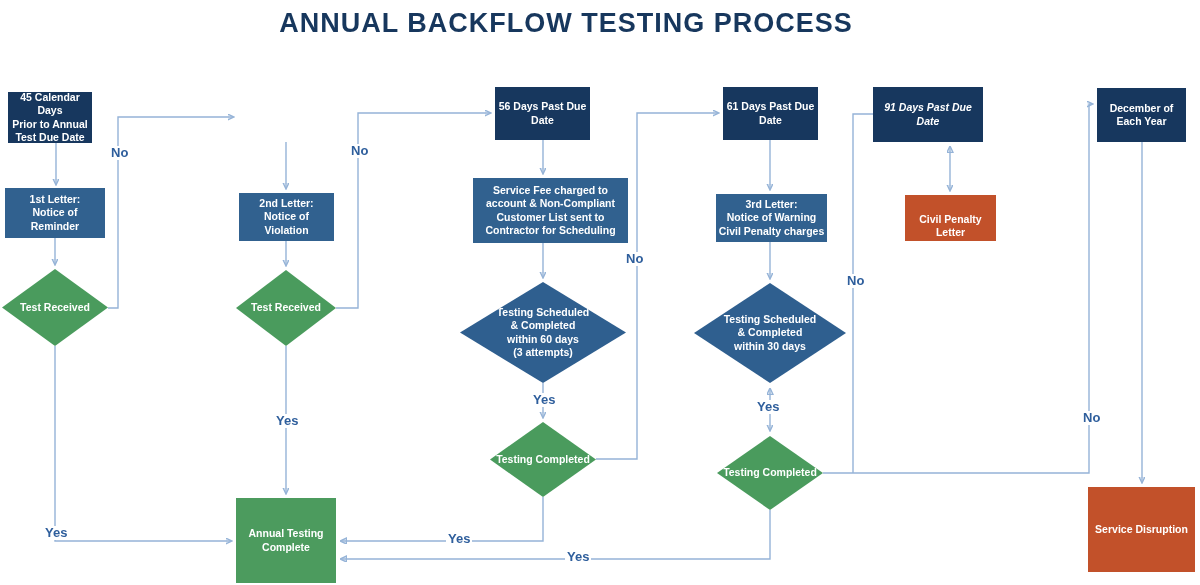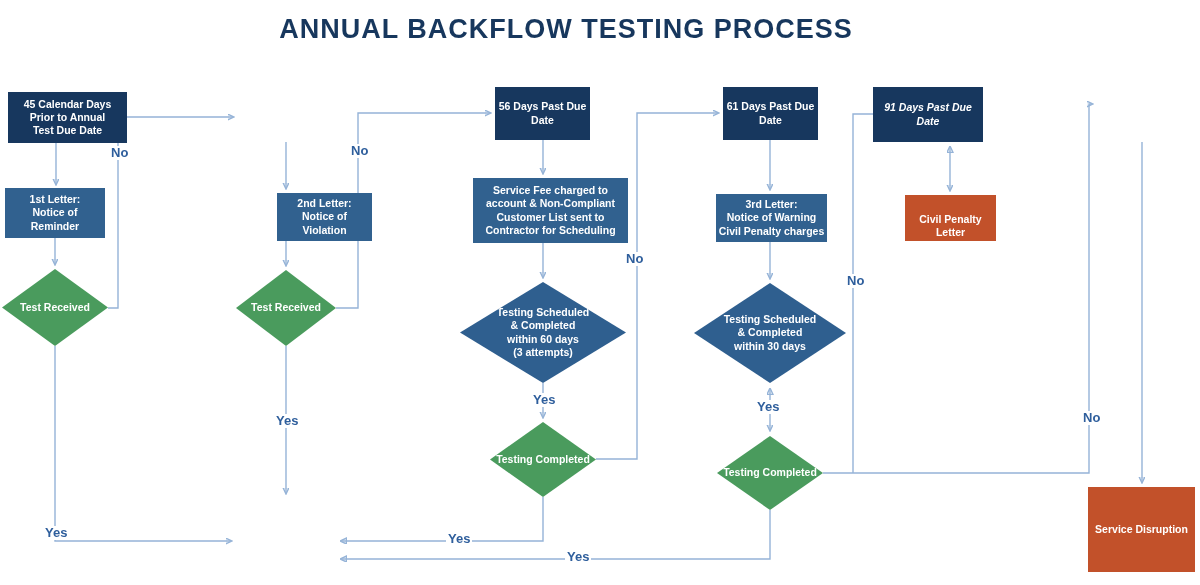--- a/index.html
+++ b/index.html
@@ -6,21 +6,21 @@
     --dark-navy:#17375E; --medium-blue:#31618F; --diamond-blue:#2F5F8F;
     --green:#4A9B5D; --orange:#C2512A; --connector:#95B3D7;
     --arrowhead:#41719C; --edge-label:#2E5E9C; --title-text:#17375D;
   }
   html,body{margin:0;padding:0;}
   body{
     width:1200px;height:585px;position:relative;background:#ffffff;
     font-family:"Liberation Sans",sans-serif;overflow:hidden;
   }
   .title{
-    position:absolute;top:14px;left:0;width:1132px;text-align:center;
+    position:absolute;top:8px;left:0;width:1132px;text-align:center;
     font-size:27px;font-weight:700;letter-spacing:1px;color:var(--title-text);
     z-index:3;
   }
   #connectors{position:absolute;left:0;top:0;z-index:1;pointer-events:none;}
   #connectors path{fill:none;stroke:var(--connector);stroke-width:1.4;}
   .ah{fill:var(--arrowhead);}
   #nodes{position:absolute;left:0;top:0;width:1200px;height:585px;z-index:2;}
   .node{
     position:absolute;display:flex;align-items:center;justify-content:center;
     text-align:center;color:#ffffff;font-weight:700;box-sizing:border-box;
@@ -75,33 +75,33 @@
   <path d="M770 242 V278" marker-end="url(#arrowE)"></path>
   <path d="M770 389 V430" marker-start="url(#arrowS)" marker-end="url(#arrowE)"></path>
   <path d="M770 510 V559 H341" marker-end="url(#arrowE)"></path>
   <path d="M823 473 H1089 V104 H1092" marker-end="url(#arrowE)"></path>
   <path d="M853 473 V114 H902" marker-end="url(#arrowE)"></path>
   <path d="M950 147 V190" marker-start="url(#arrowS)" marker-end="url(#arrowE)"></path>
   <path d="M1142 142 V482" marker-end="url(#arrowE)"></path>
 </svg>
 
 <div id="nodes">
-    <div class="node start" style="left: 8px; top: 92px; width: 119px; height: 51px;">
+    <div class="node start" style="left: 8px; top: 92px; width: 84px; height: 51px;">
       <span class="node-label">45 Calendar Days
 Prior to Annual
 Test Due Date</span>
     </div>
     <div class="node process" style="left: 5px; top: 188px; width: 100px; height: 50px;">
       <span class="node-label">1st Letter:
 Notice of Reminder</span>
     </div>
     <div class="node decision-green" style="left: 2px; top: 269px; width: 106px; height: 77px;">
       <span class="node-label">Test Received</span>
     </div>
-    <div class="node process" style="left: 239px; top: 193px; width: 95px; height: 48px; margin-left: 38px;">
+    <div class="node process" style="left: 239px; top: 193px; width: 95px; height: 48px;">
       <span class="node-label">2nd Letter:
 Notice of Violation</span>
     </div>
     <div class="node decision-green" style="left: 236px; top: 270px; width: 100px; height: 76px;">
       <span class="node-label">Test Received</span>
     </div>
     <div class="node start" style="left: 495px; top: 87px; width: 95px; height: 53px;">
       <span class="node-label">56 Days Past Due
 Date</span>
     </div>
@@ -138,20 +138,28 @@
       <span class="node-label">Testing Completed</span>
     </div>
     <div class="node start" style="left: 873px; top: 87px; width: 110px; height: 55px; font-style: italic;">
       <span class="node-label">91 Days Past Due
 Date</span>
     </div>
     <div class="node penalty" style="left: 905px; top: 195px; width: 91px; height: 46px; align-items: flex-end;">
       <span class="node-label">Civil Penalty
 Letter</span>
     </div>
+    <div class="node start" style="left: 1097px; top: 88px; width: 89px; height: 54px;">
+      <span class="node-label">December of
+Each Year</span>
+    </div>
+    <div class="node terminal" style="left: 236px; top: 498px; width: 100px; height: 85px;">
+      <span class="node-label">Annual Testing
+Complete</span>
+    </div>
     <div class="node penalty" style="left: 1088px; top: 487px; width: 107px; height: 85px; text-align: right;">
       <span class="node-label">Service Disruption</span>
     </div>
   </div>
 <div id="edge-labels">
     <span class="edge-label" style="left: 109px; top: 146px;">No</span>
     <span class="edge-label" style="left: 349px; top: 144px;">No</span>
     <span class="edge-label" style="left: 624px; top: 252px;">No</span>
     <span class="edge-label" style="left: 845px; top: 274px;">No</span>
     <span class="edge-label" style="left: 1081px; top: 411px;">No</span>

